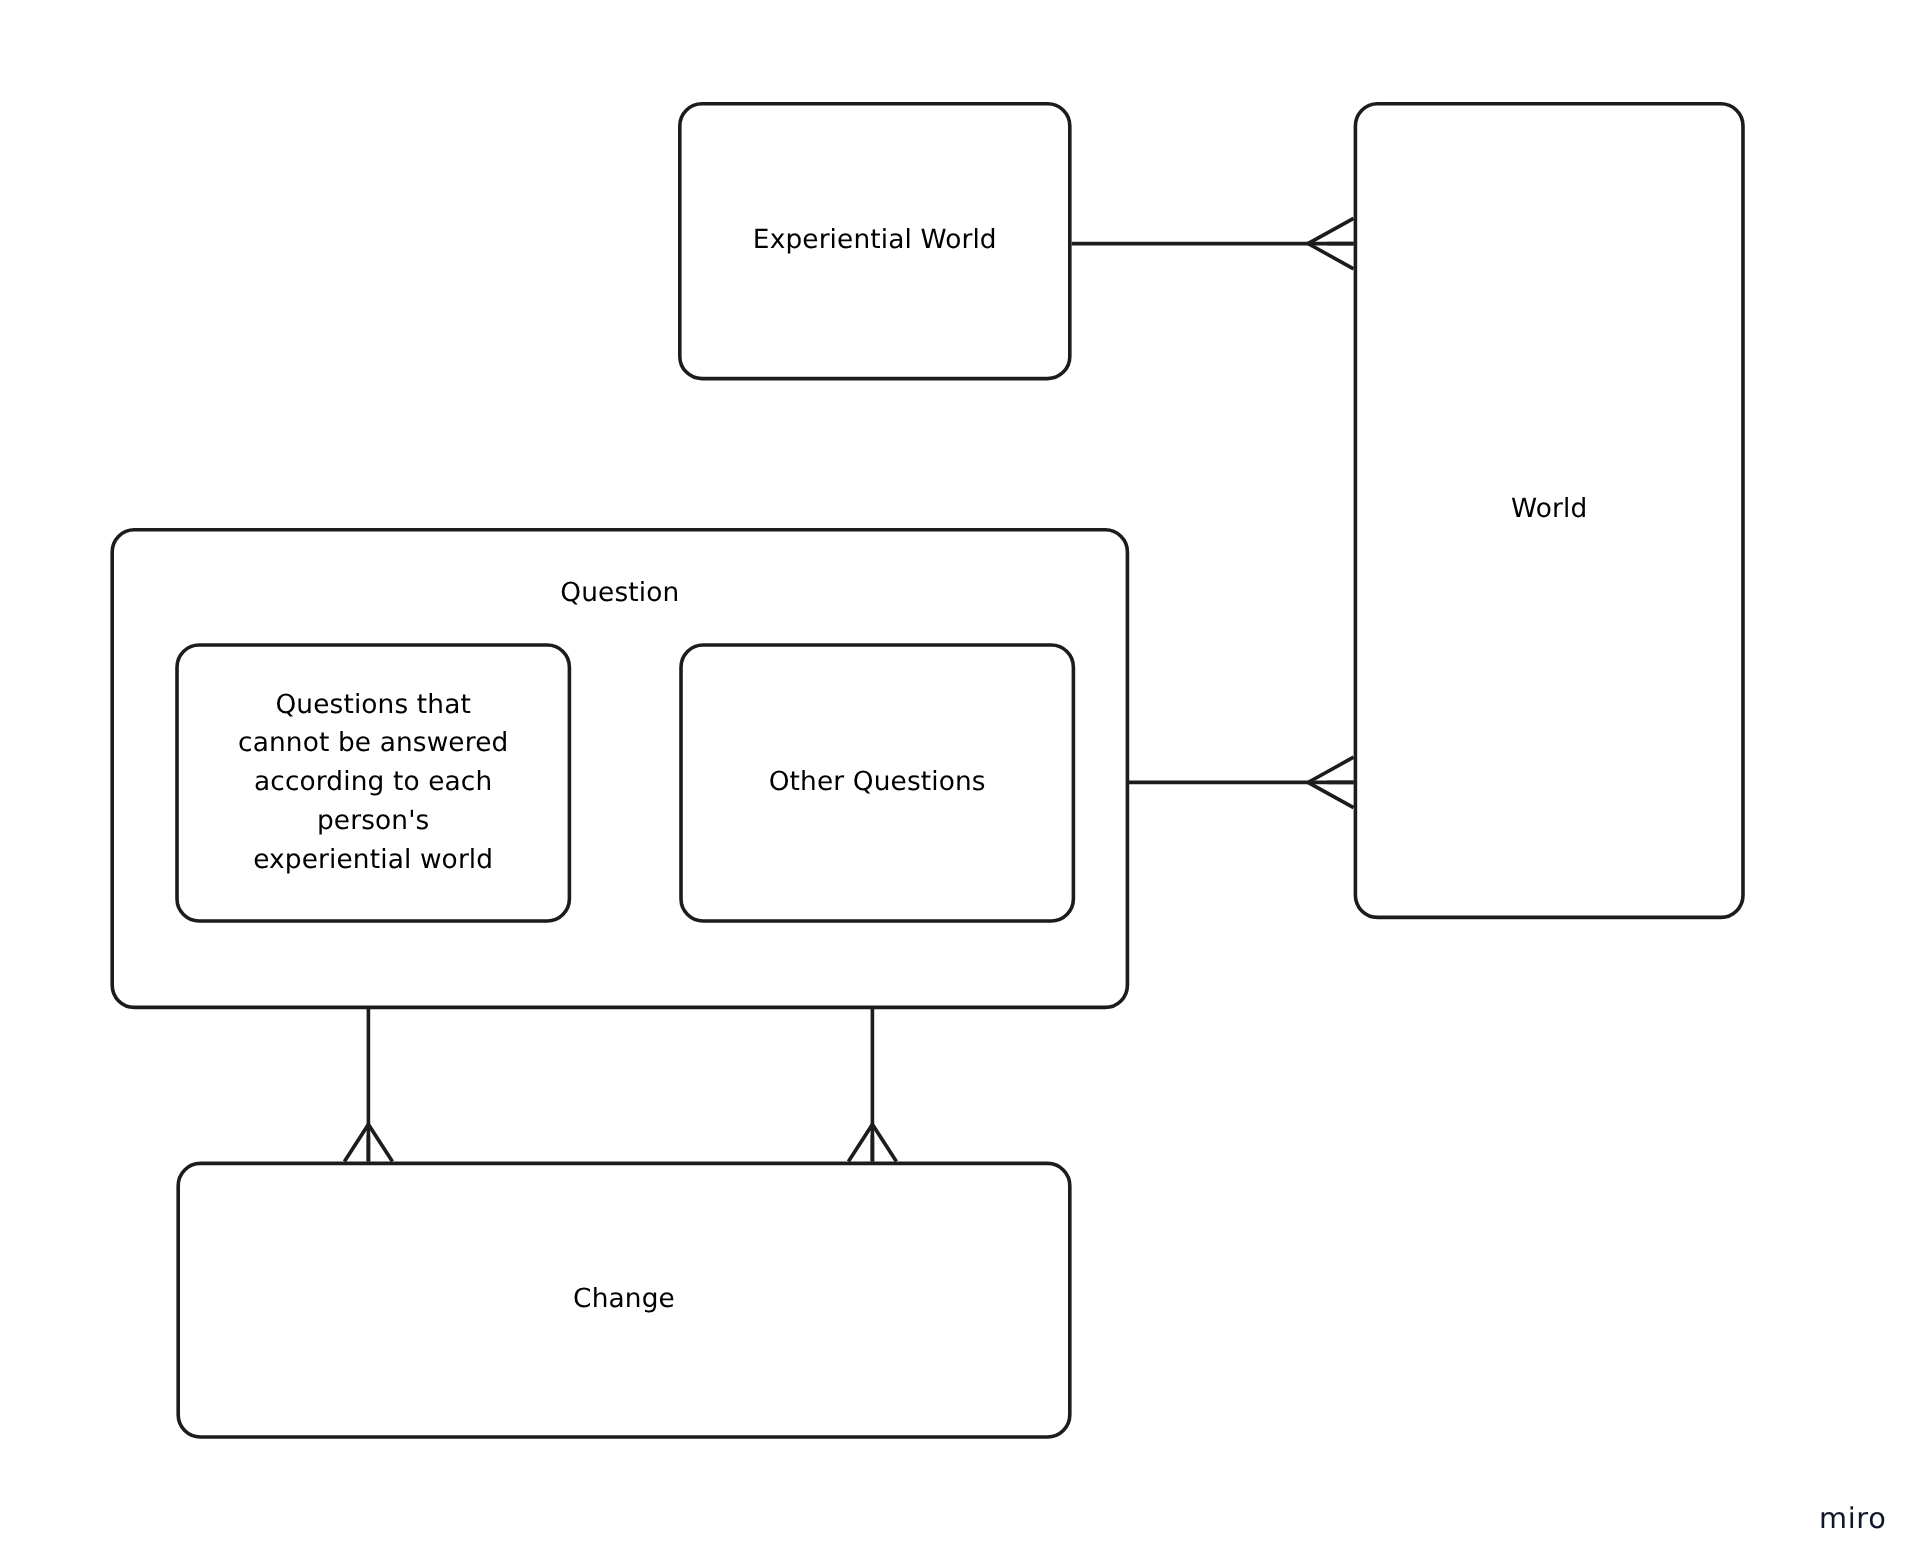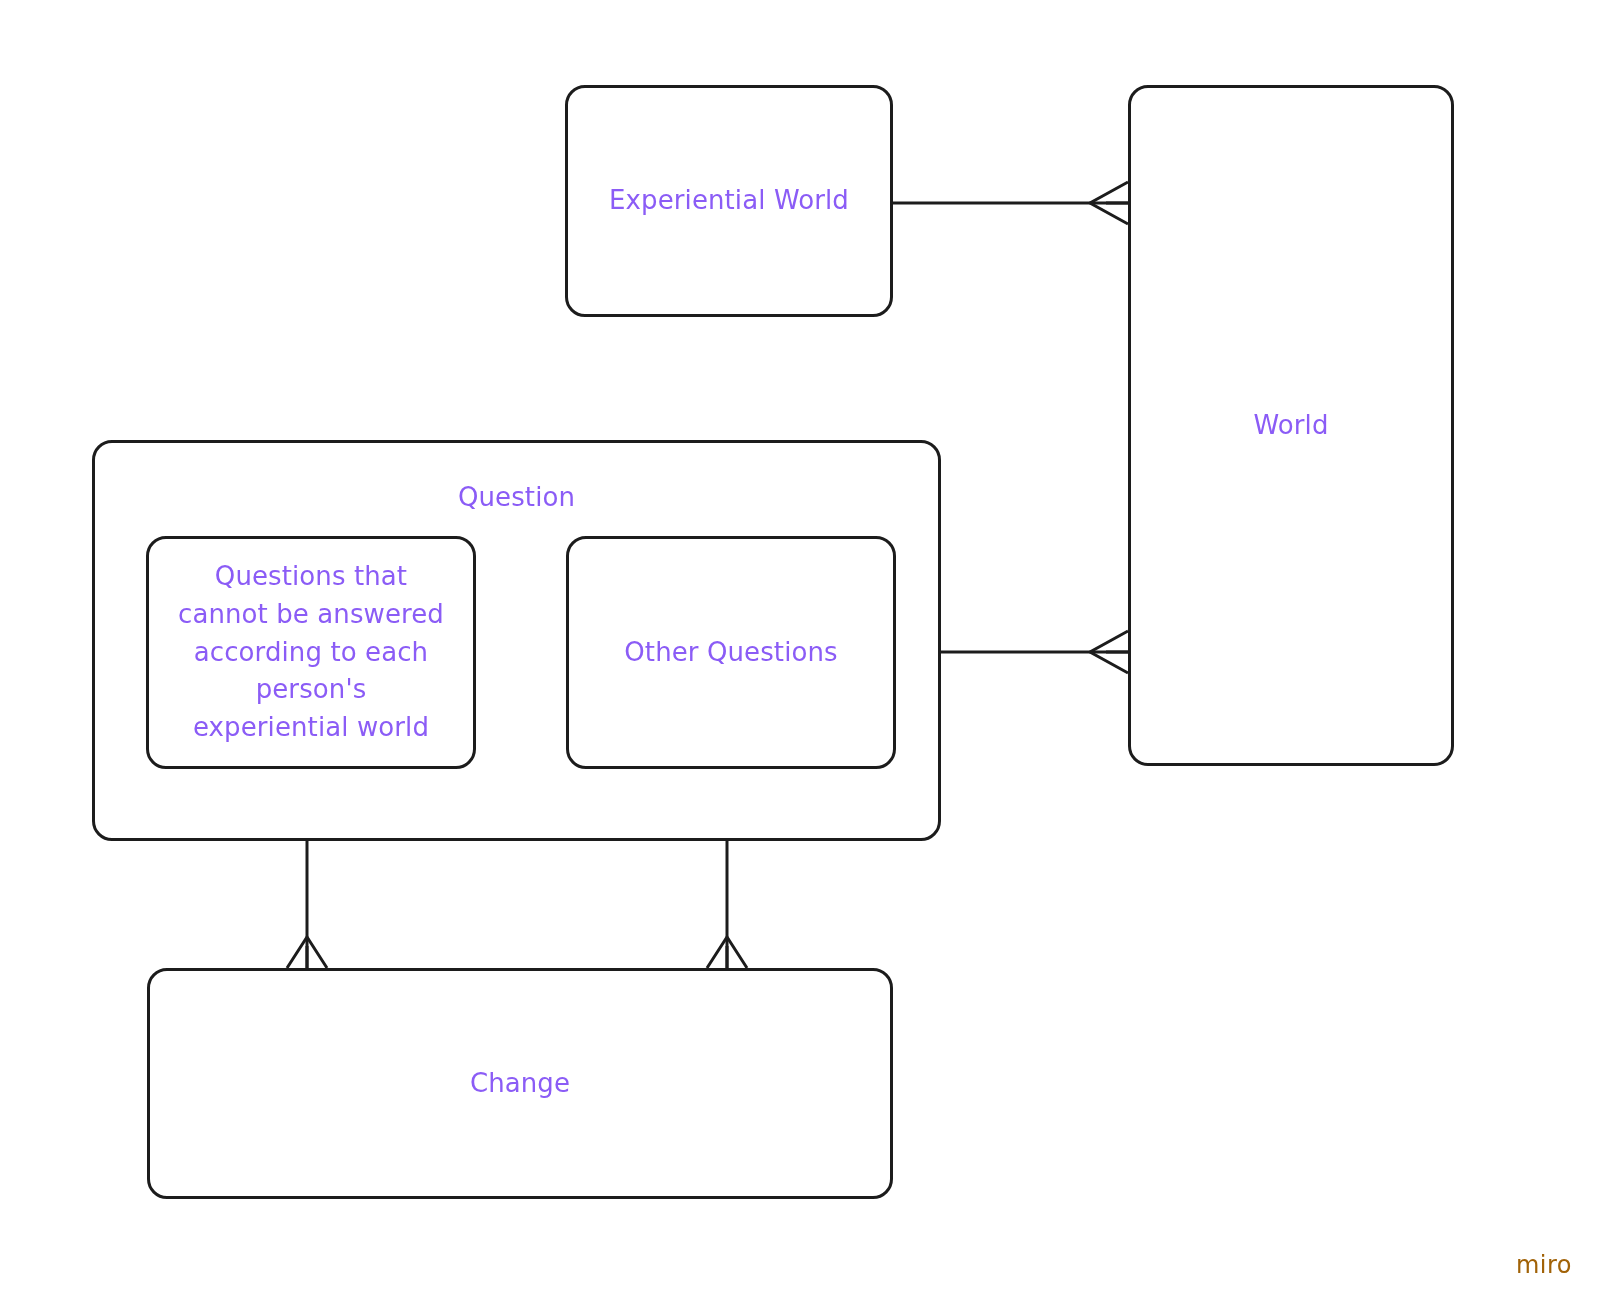--- a/index.html
+++ b/index.html
@@ -24,23 +24,23 @@
     box-sizing: border-box;
     background: #ffffff;
     border: 3px solid #1c1c1c;
     border-radius: 20px;
     display: flex;
     align-items: center;
     justify-content: center;
     text-align: center;
   }
   .node-label {
-    font-size: 26px;
+    font-size: 22px;
     line-height: 1.46;
-    color: #8b5cf6;
+    color: #000000;
     font-weight: 400;
     letter-spacing: 0.1px;
     white-space: pre-line;
     padding: 0 14px;
   }
   
   .group {
     display: block;
   }
   .group > .node-label {
@@ -81,21 +81,21 @@
   #connectors line, #connectors polyline {
     stroke: #1c1c1c;
     stroke-width: 3;
     fill: none;
   }
   .watermark {
     position: absolute;
     right: 28px;
     bottom: 28px;
     font-size: 24px;
-    color: #a16207;
+    color: #0f172a;
     letter-spacing: 0.5px;
     user-select: none;
   }
 </style>
 </head>
 <body>
 
 <div id="canvas">
 
   <svg id="connectors" viewBox="0 0 1600 1307" width="1600" height="1307">

